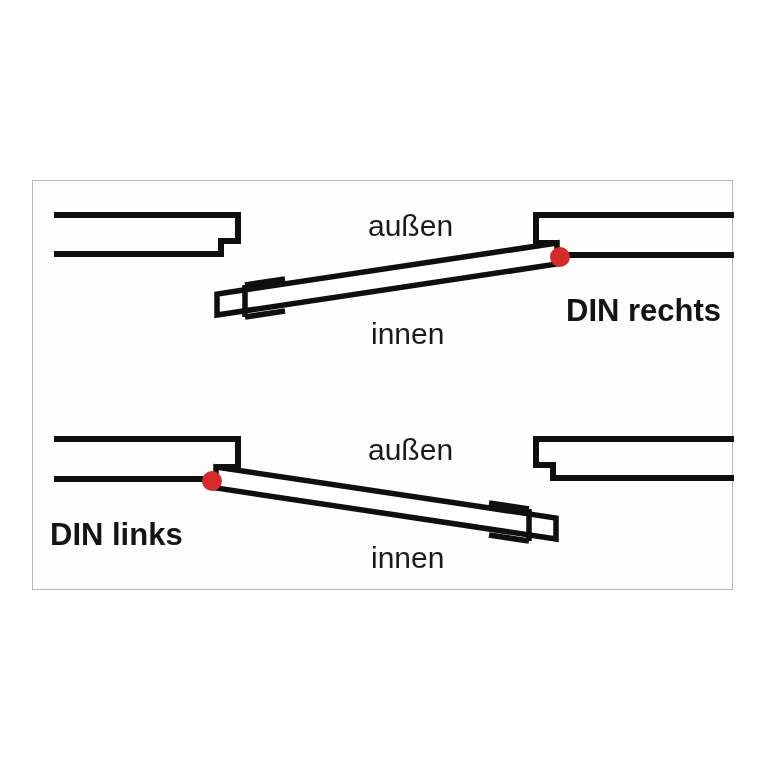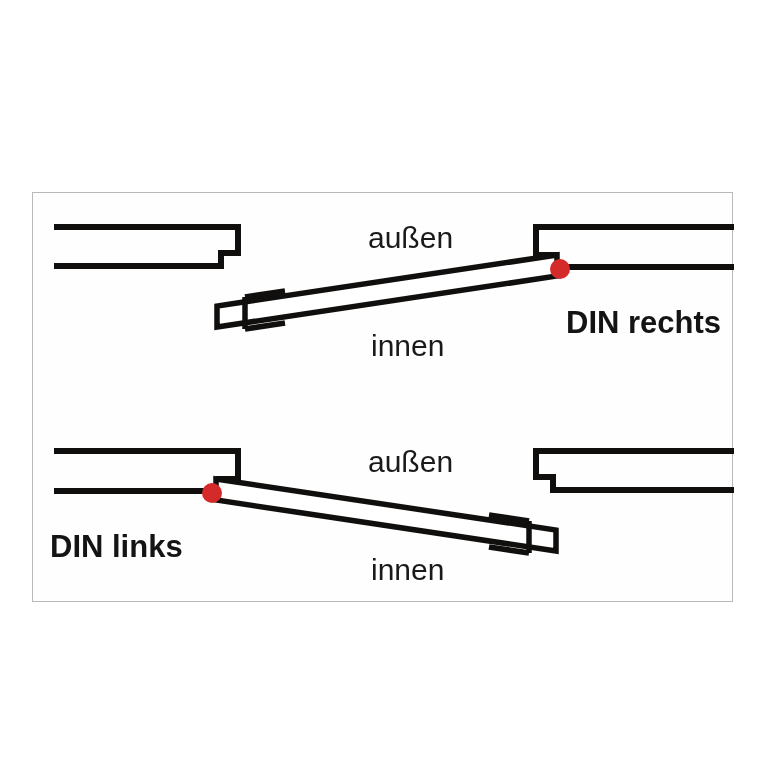--- a/index.html
+++ b/index.html
@@ -15,21 +15,21 @@
   }
   #stage {
     position: relative;
     width: 772px;
     height: 772px;
     background: #ffffff;
   }
   #diagram-box {
     position: absolute;
     left: 32px;
-    top: 192px;
+    top: 180px;
     width: 701px;
     height: 410px;
     background: #fefefe;
     border: 1px solid #b9b9b9;
     box-sizing: border-box;
   }
   svg#door-svg {
     position: absolute;
     left: 0;
     top: 0;

